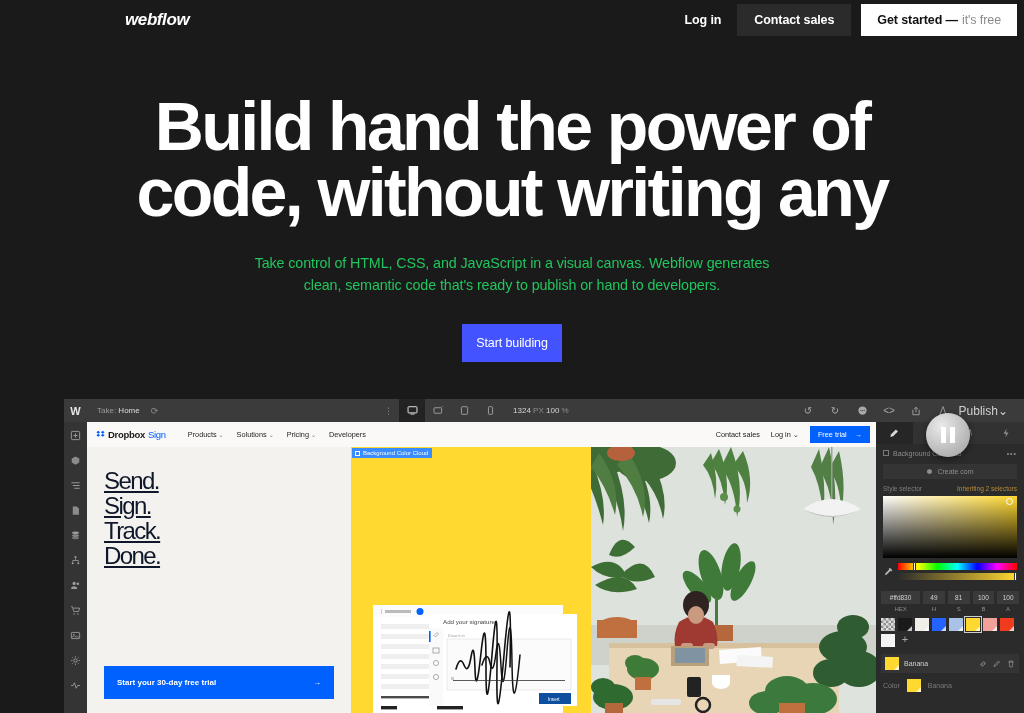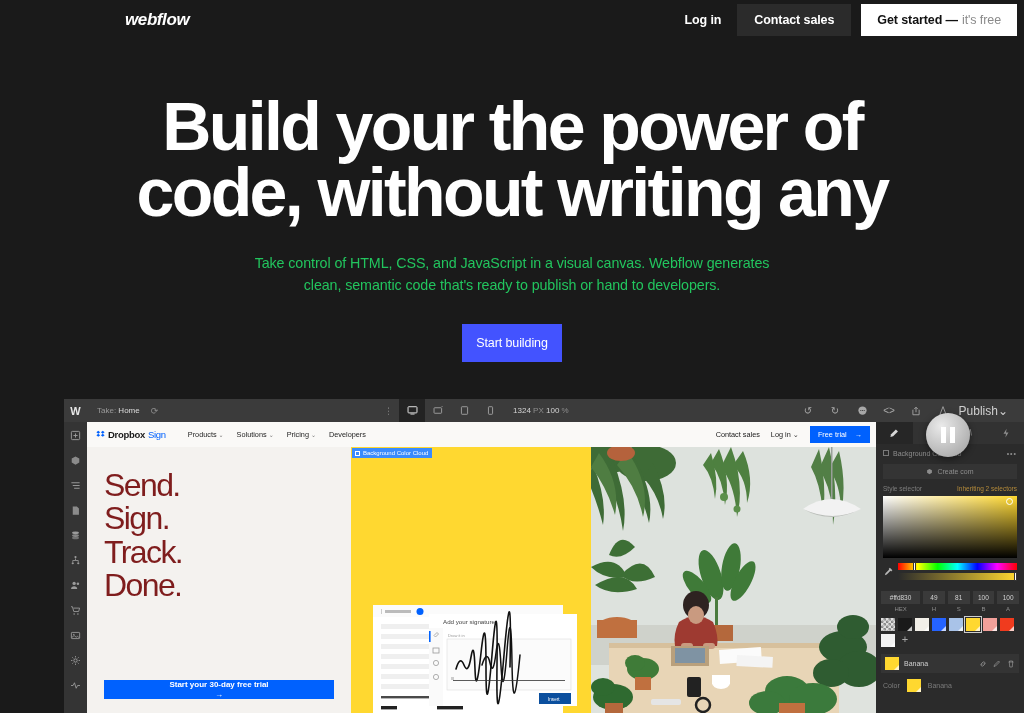--- a/index.html
+++ b/index.html
@@ -117,27 +117,28 @@
   .sn-trial {
     background:#0061fe; color:#fff; padding:4px 8px; display:flex; align-items:center; gap:8px;
     font-size:7.3px;
   }
   
   .sc-left {
     position:absolute; left:0; top:25px; width:264px; height:266px; background:#f4f2ef;
   }
   .sc-left h2 {
     position:absolute; left:17px; top:22px;
-    font-size:32px; line-height:1.04; font-weight:400; color:#7f1d1d;
+    font-size:24px; line-height:1.04; font-weight:400; color:#0f172a;
     letter-spacing:-1.6px;
+    text-decoration:underline;
   }
   .sc-cta {
-    position:absolute; left:17px; bottom:14px; width:230px; height:19px;
+    position:absolute; left:17px; bottom:14px; width:230px; height:33px;
     background:#0061fe; color:#fff; display:flex; align-items:center;
-    justify-content:space-between; padding:0 13px; font-size:8px; font-weight:700;flex-direction:column;
+    justify-content:space-between; padding:0 13px; font-size:8px; font-weight:700;
   }
   .sc-mid {
     position:absolute; left:264px; top:25px; width:240px; height:266px;
     background:#ffd830; overflow:hidden;
   }
   .sel-badge {
     position:absolute; left:1px; top:1px; background:#3a8bfd; color:#fff;
     font-size:6px; padding:2px 4px 2px 3px; display:flex; align-items:center; gap:3px;
     white-space:nowrap; z-index:3;
   }
@@ -261,21 +262,21 @@
     <div class="nav-contact">Contact sales</div>
     <div class="nav-getstarted">
       <span>Get started —</span>
       <span class="free">it's free</span>
     </div>
   </div>
 </div>
 
 <div class="hero">
   <h1>
-    <span>Build your the power of</span><br>
+    <span>Build hand the power of</span><br>
     <span>code, without writing any</span>
   </h1>
   <p>
     <span>Take control of HTML, CSS, and JavaScript in a visual canvas. Webflow generates</span><br>
     <span>clean, semantic code that's ready to publish or hand to developers.</span>
   </p>
   <button class="start-btn">Start building</button>
 </div>
 
 <div class="designer">

